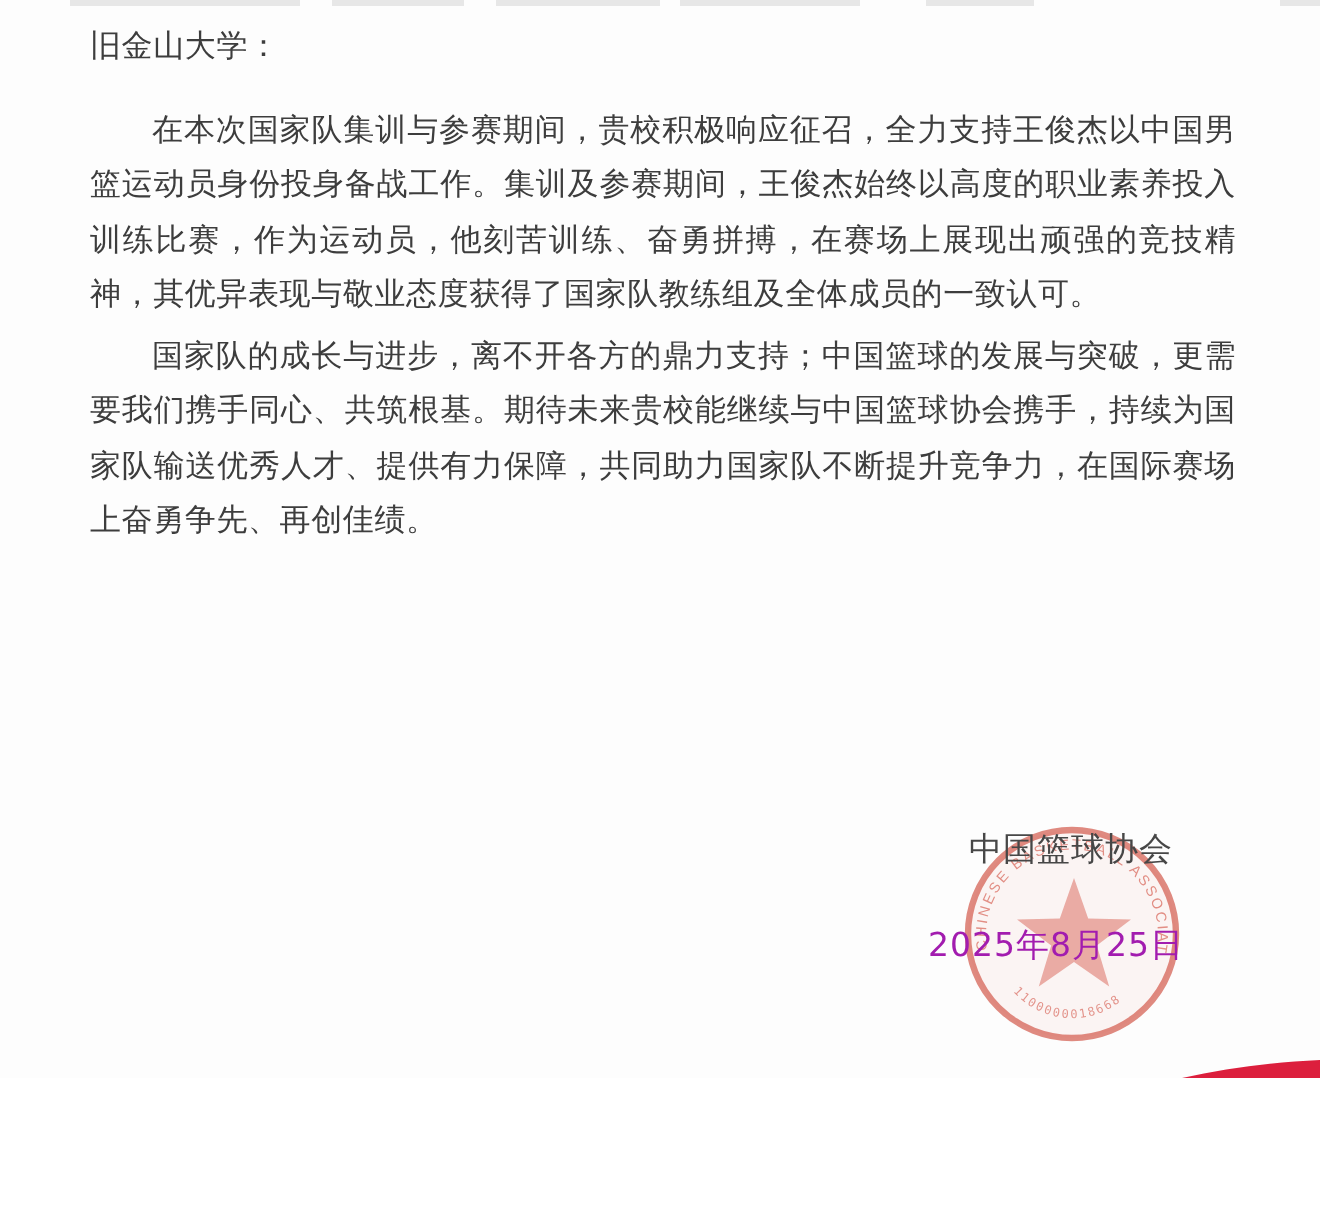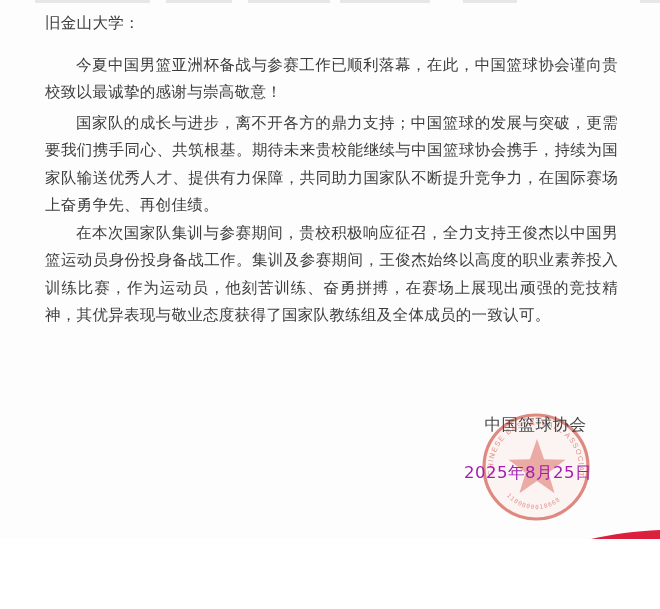--- a/index.html
+++ b/index.html
@@ -67,23 +67,22 @@
 
   <div class="artifact a1"></div>
   <div class="artifact a2"></div>
   <div class="artifact a3"></div>
   <div class="artifact a4"></div>
   <div class="artifact a5"></div>
   <div class="artifact a6"></div>
 
   <div class="letter">
     <div class="salutation">旧金山大学：</div>
-    <p class="para">今夏中国男篮亚洲杯备战与参赛工作已顺利落幕，在此，中国篮球协会谨向贵校致以最诚挚的感谢与崇高敬意！</p>
+    <p class="para">在本次国家队集训与参赛期间，贵校积极响应征召，全力支持王俊杰以中国男篮运动员身份投身备战工作。集训及参赛期间，王俊杰始终以高度的职业素养投入训练比赛，作为运动员，他刻苦训练、奋勇拼搏，在赛场上展现出顽强的竞技精神，其优异表现与敬业态度获得了国家队教练组及全体成员的一致认可。</p>
     <p class="para last">国家队的成长与进步，离不开各方的鼎力支持；中国篮球的发展与突破，更需要我们携手同心、共筑根基。期待未来贵校能继续与中国篮球协会携手，持续为国家队输送优秀人才、提供有力保障，共同助力国家队不断提升竞争力，在国际赛场上奋勇争先、再创佳绩。</p>
-    <p class="para">在本次国家队集训与参赛期间，贵校积极响应征召，全力支持王俊杰以中国男篮运动员身份投身备战工作。集训及参赛期间，王俊杰始终以高度的职业素养投入训练比赛，作为运动员，他刻苦训练、奋勇拼搏，在赛场上展现出顽强的竞技精神，其优异表现与敬业态度获得了国家队教练组及全体成员的一致认可。</p>
   </div>
 
   <svg class="seal-svg" width="118" height="118" viewBox="478 408 118 118">
     <defs>
       <path id="arcTop" d="M 494,477 A 43,43 0 1 1 578,477" fill="none"></path>
       <path id="arcBottom" d="M 506,495 A 39,39 0 0 0 566,495" fill="none"></path>
     </defs>
     <circle cx="536" cy="467" r="52" fill="rgba(232,120,105,0.07)" stroke="rgba(210,85,72,0.75)" stroke-width="3.2"></circle>
     <path d="M537,439 L544.1,459.3 L565.5,459.7 L548.4,472.7 L554.6,493.3 L537,481 L519.4,493.3 L525.6,472.7 L508.5,459.7 L529.9,459.3 Z" fill="rgba(213,85,72,0.5)"></path>
     <text font-size="7.3" fill="rgba(214,95,82,0.75)" letter-spacing="1.2" font-family="Liberation Sans, DejaVu Sans, sans-serif">

